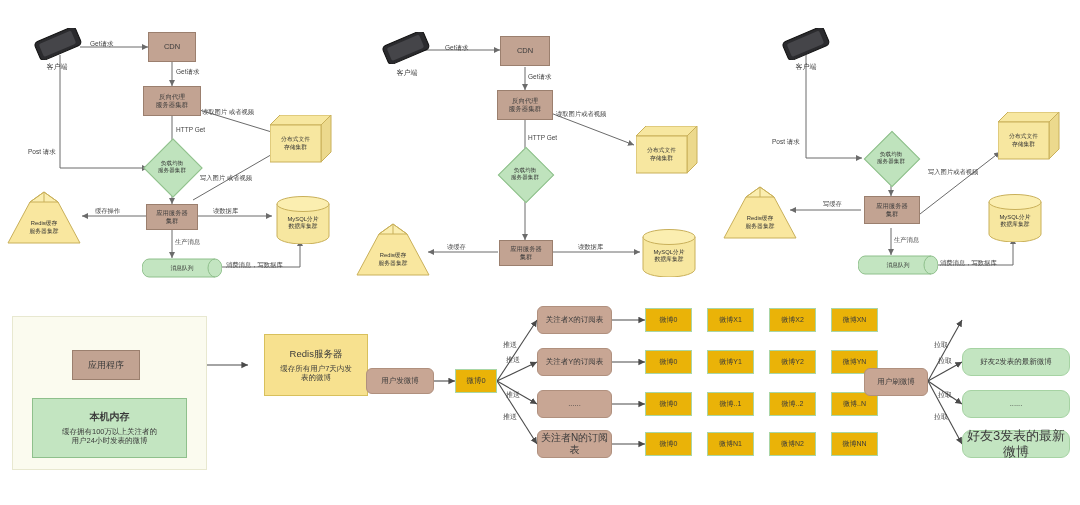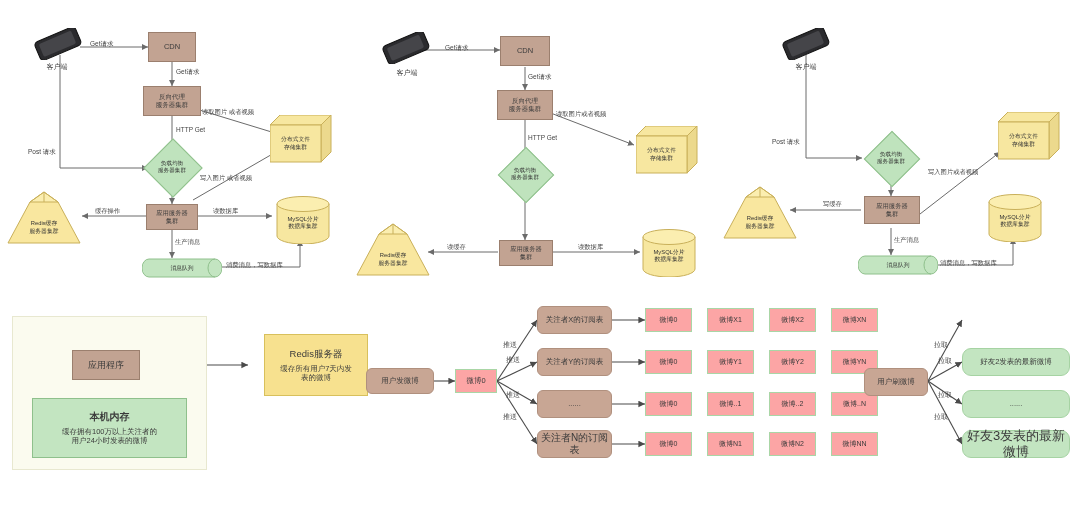--- a/index.html
+++ b/index.html
@@ -16,21 +16,21 @@
         align-items:center;justify-content:center;text-align:center;line-height:1.22;}
   .node span{display:block;}
 
   .box-brown{background:#c2a392;border:1px solid #9b7f6e;color:#3b3b3b;}
   .box-green{background:#c3e5c1;border:1px solid #8fc08c;color:#3b3b3b;}
   .box-yellow{background:#f7e18f;border:1px solid #d8c05c;color:#3b3b3b;}
 
   .rnd-brown{background:#c8a694;border:1px solid #b0907e;border-radius:6px;color:#3b3b3b;}
   .rnd-green{background:#c3e5c1;border:1px solid #a6d3a3;border-radius:9px;color:#3b3b3b;}
 
-  .flat-green{background:#fca5a5;border:1px solid #a9d6a6;color:#3b3b3b;}
+  .flat-green{background:#eab308;border:1px solid #a9d6a6;color:#3b3b3b;}
 
   
   .diamond{position:absolute;}
   .diamond .dshape{position:absolute;left:0;top:0;width:100%;height:100%;
       background:#bfe3bd;border:1px solid #8fc08c;transform:rotate(45deg);}
   .diamond .dtext{position:absolute;left:0;top:0;width:100%;height:100%;
       display:flex;flex-direction:column;align-items:center;justify-content:center;
       text-align:center;line-height:1.2;z-index:2;}
 
   

